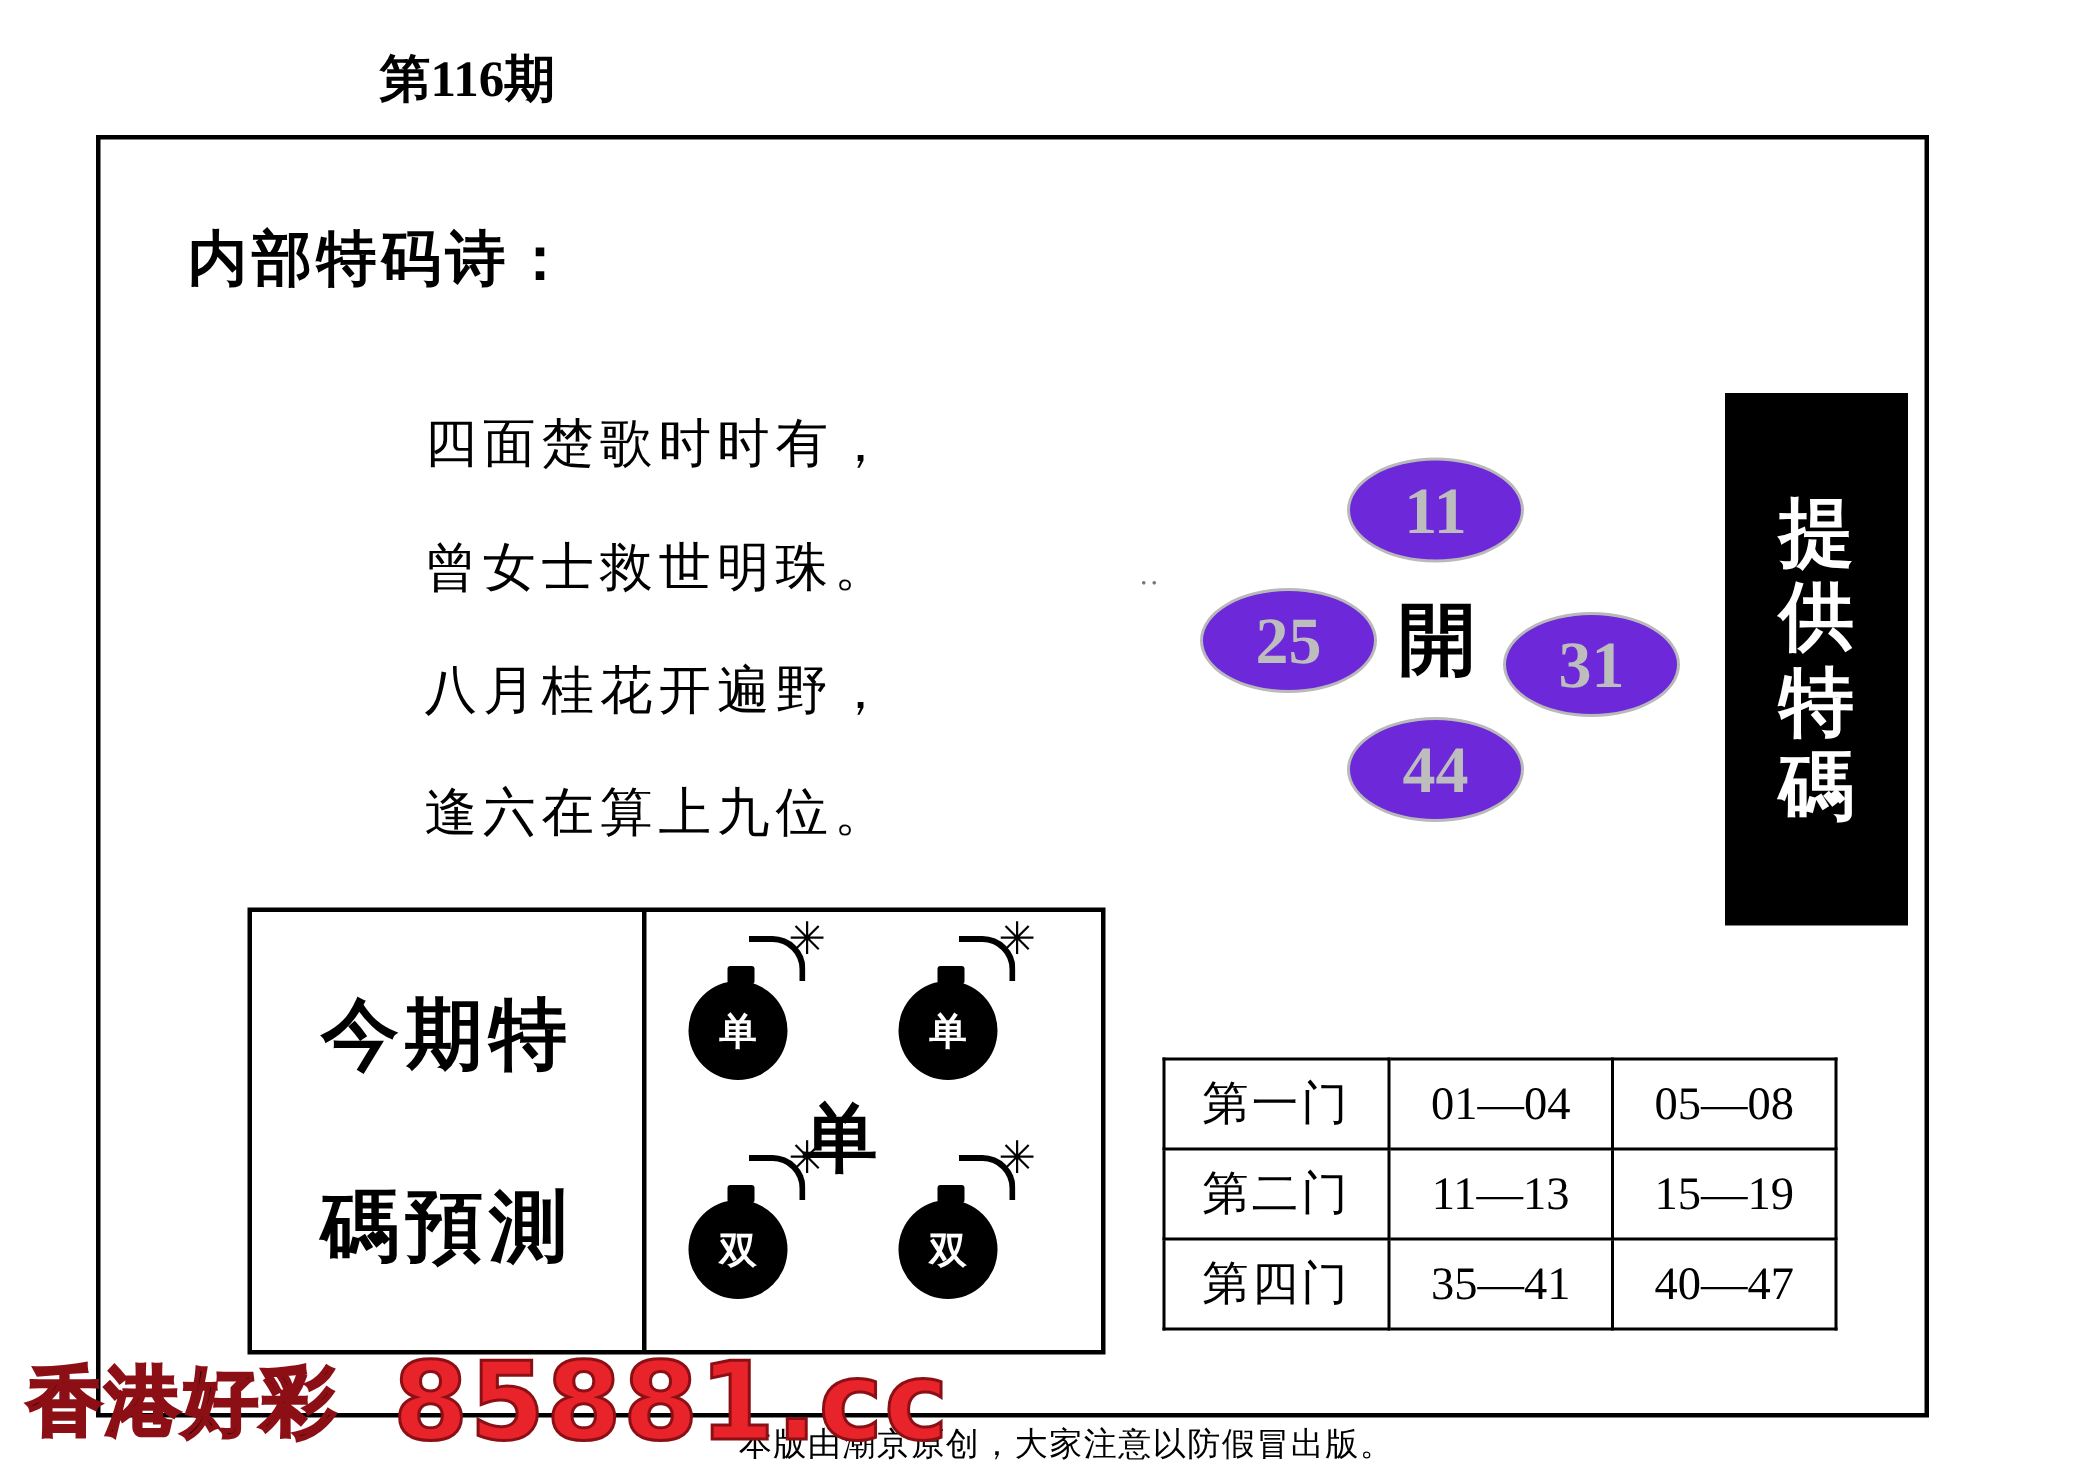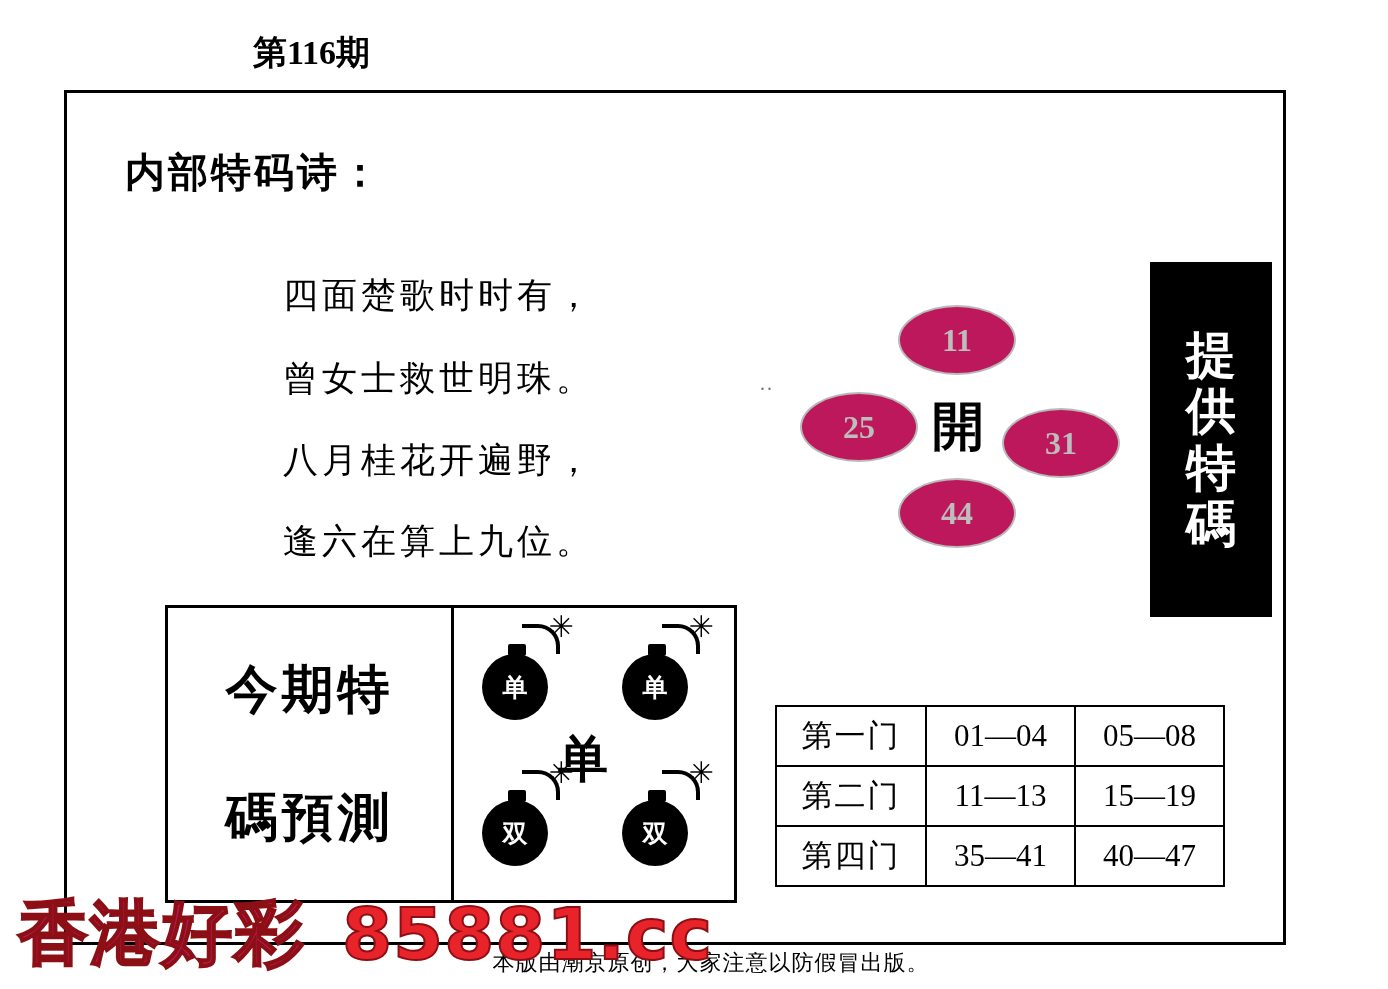--- a/index.html
+++ b/index.html
@@ -86,27 +86,27 @@
     width: 345px;
     height: 255px;
   }
   .ball {
     position: absolute;
     width: 118px;
     height: 70px;
     border: 2px solid #b9b9b9;
     border-radius: 50%;
     color: #bdbdbd;
-    font-size: 32px;
+    font-size: 44px;
     font-weight: bold;
     font-family: "Liberation Serif", serif;
     display: flex;
     align-items: center;
     justify-content: center;
-    background: #be185d;
+    background: #6d28d9;
     box-sizing: border-box;
   }
   #ball-top    { left: 108px; top: 5px; }
   #ball-left   { left: 10px;  top: 92px; }
   #ball-right  { left: 212px; top: 108px; }
   #ball-bottom { left: 108px; top: 178px; }
   #ball-center {
     position: absolute;
     left: 131px;
     top: 92px;
@@ -158,21 +158,21 @@
     position: absolute;
     left: 165px;
     top: 605px;
     width: 572px;
     height: 298px;
     border: 3px solid #000;
     box-sizing: border-box;
     display: flex;
   }
   #prediction-left {
-    width: 286px;
+    width: 263px;
     border-right: 3px solid #000;
     box-sizing: border-box;
     display: flex;
     flex-direction: column;
     align-items: center;
     justify-content: space-around;
     padding: 18px 0;
   }
   .prediction-text {
     font-size: 52px;
@@ -291,24 +291,24 @@
   #watermark {
     position: absolute;
     left: 18px;
     top: 898px;
     height: 72px;
     display: flex;
     align-items: center;
     white-space: nowrap;
   }
   #watermark-cn {
-    font-size: 70px;
-    font-weight: bold;
-    font-family: "DejaVu Serif", serif;
-    color: #be185d;
+    font-size: 50px;
+    font-weight: bold;
+    font-family: "DejaVu Serif", serif;
+    color: #000000;
     -webkit-text-stroke: 2px #8b0f14;
     letter-spacing: 2px;
   }
   #watermark-url {
     margin-left: 36px;
     font-size: 72px;
     font-weight: bold;
     font-family: "DejaVu Sans", sans-serif;
     color: #e8232a;
     -webkit-text-stroke: 2px #8b0f14;

